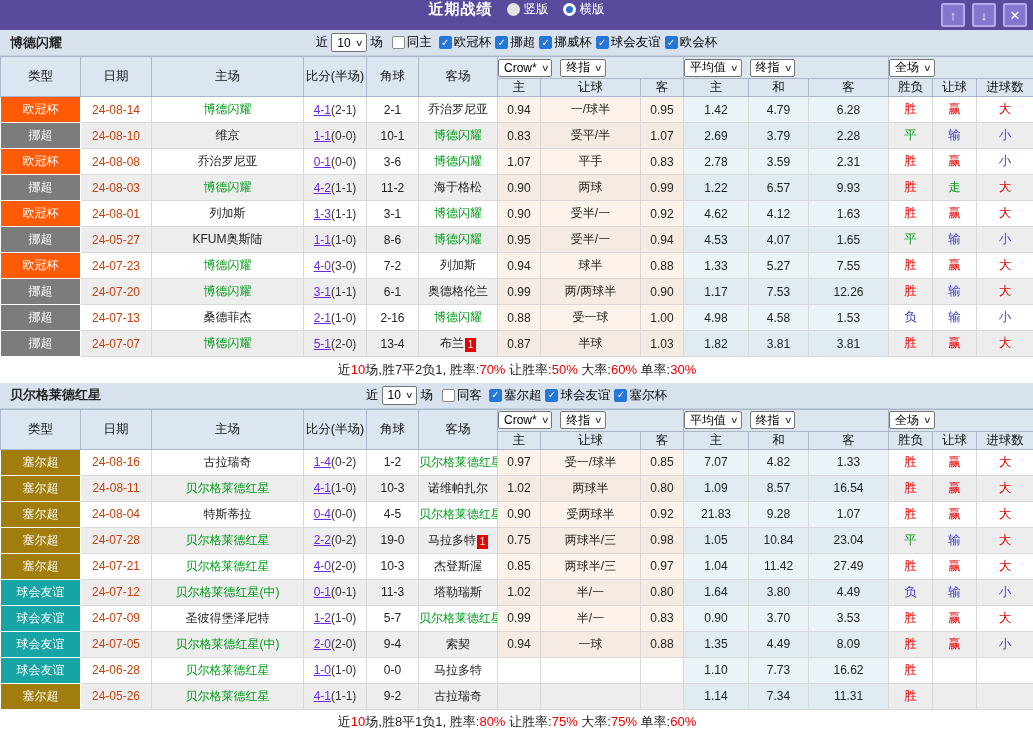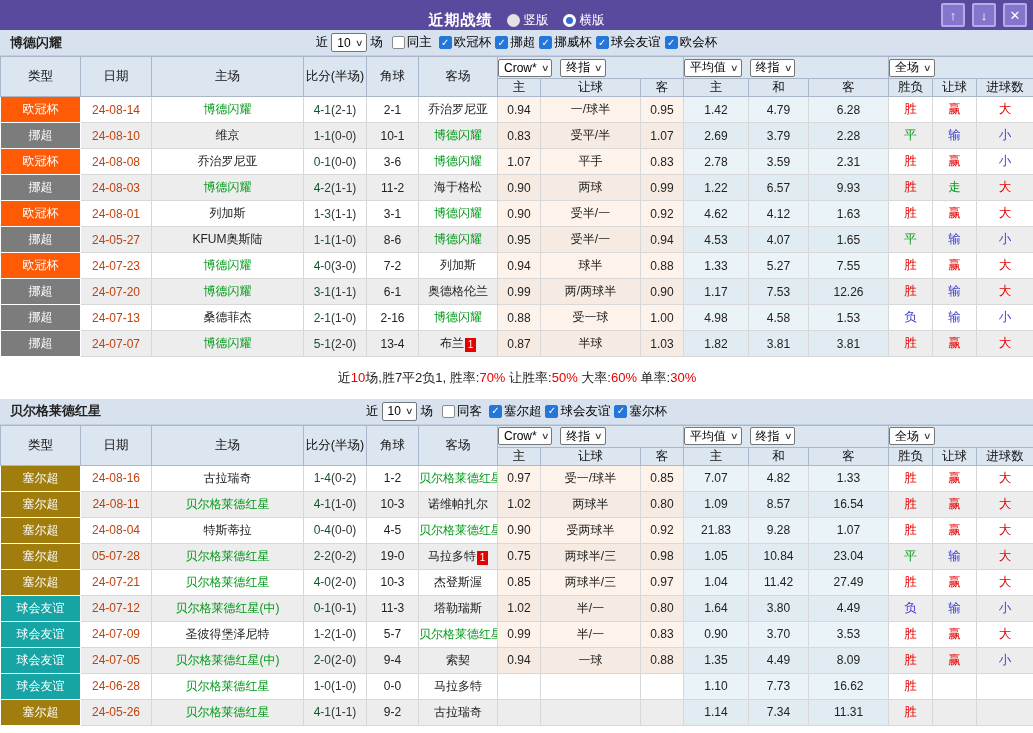--- a/index.html
+++ b/index.html
@@ -1,20 +1,20 @@
 <!DOCTYPE html>
 <html><head>
 <meta charset="utf-8">
 <style>
   * { margin:0; padding:0; box-sizing:border-box; }
   html,body { width:1033px; height:733px; overflow:hidden;
     font-family:"Liberation Sans","DejaVu Sans",sans-serif; background:#fff; }
 
   
-  .titlebar { height:30px; background:#5a4a9e; display:flex; align-items:flex-end;
+  .titlebar { height:30px; background:#5a4a9e; display:flex; align-items:flex-start;
     justify-content:center; position:relative; color:#fff; }
   .title-group { display:flex; align-items:center; gap:14px; }
   .page-title { font-size:15px; font-weight:bold; letter-spacing:1px; }
   .radio-label { display:inline-flex; align-items:center; gap:4px; font-size:12.5px; cursor:default; }
   .radio { width:13px; height:13px; border-radius:50%; background:#e3e3e3; display:inline-block; position:relative; }
   .radio.selected { background:#fff; }
   .radio.selected::after { content:''; position:absolute; left:3px; top:3px; right:3px; bottom:3px;
     border-radius:50%; background:#2f6ed8; }
   .win-buttons { position:absolute; right:6px; top:3px; display:flex; gap:7px; }
   .win-btn { width:24px; height:24px; background:#8476cc; border:2px solid #b6abe6;
@@ -50,34 +50,34 @@
   .sel-wrap .select { height:18px; padding:0 3px 0 5px; }
 
   tbody td { height:26px; border:1px solid #d8d8d8; overflow:hidden; white-space:nowrap; }
   tbody tr:nth-child(even) td { background:#ededed; }
   tbody tr:nth-child(odd) td { background:#fff; }
   td.type { padding:0; border-color:#fff; }
   .badge { display:block; width:100%; height:100%; line-height:25px; color:#fff; font-size:12px; }
   td.date { color:#c2410c; }
   td.team { color:#222; }
   td.team.focal { color:#009918; }
-  td.score .ft { color:#14532d; }
+  td.score .ft { color:#6d28d9;text-decoration:underline; }
   td.score .ht { color:#333; }
   td.cream { background:#fdf3ea !important; }
   td.avgbg { background:#e9f3f8 !important; }
   tbody tr:nth-child(even) td.cream { background:#f5ebe2 !important; }
   tbody tr:nth-child(even) td.avgbg { background:#e0ecf1 !important; }
   td.res { font-size:12.5px; }
   .c-red { color:#e60000; }
   .c-green { color:#009918; }
   .c-blue { color:#3c3cd0; }
   .badge1 { display:inline-block; background:#e60000; color:#fff; width:11px; height:14px;
     line-height:14px; font-size:10px; margin-left:1px; vertical-align:-1px; }
 
-  .summary-row td { height:42px; background:#fff; border:none; font-size:13px; color:#222;margin-left:8px; }
+  .summary-row td { height:26px; background:#fff; border:none; font-size:13px; color:#222;margin-left:8px; }
   .summary-row .red { color:#e60000; }
 </style>
 </head>
 <body>
 
 <div class="titlebar">
   <div class="title-group">
     <span class="page-title">近期战绩</span>
     <label class="radio-label">
       <span class="radio"></span>
@@ -559,21 +559,21 @@
         <td class="avgbg">9.28</td>
         <td class="avgbg">1.07</td>
         <td class="res c-red">胜</td>
         <td class="res c-red">赢</td>
         <td class="res c-red">大</td>
       </tr>
       <tr>
         <td class="type">
           <span class="badge" style="background: rgb(160, 125, 13);">塞尔超</span>
         </td>
-        <td class="date">05-07-28</td>
+        <td class="date">24-07-28</td>
         <td class="team focal">贝尔格莱德红星</td>
         <td class="score"><span class="ft">2-2</span><span class="ht">(0-2)</span></td>
         <td class="corner">19-0</td>
         <td class="team">马拉多特<span class="badge1">1</span></td>
         <td class="cream">0.75</td>
         <td class="cream">两球半/三</td>
         <td class="cream">0.98</td>
         <td class="avgbg">1.05</td>
         <td class="avgbg">10.84</td>
         <td class="avgbg">23.04</td>

